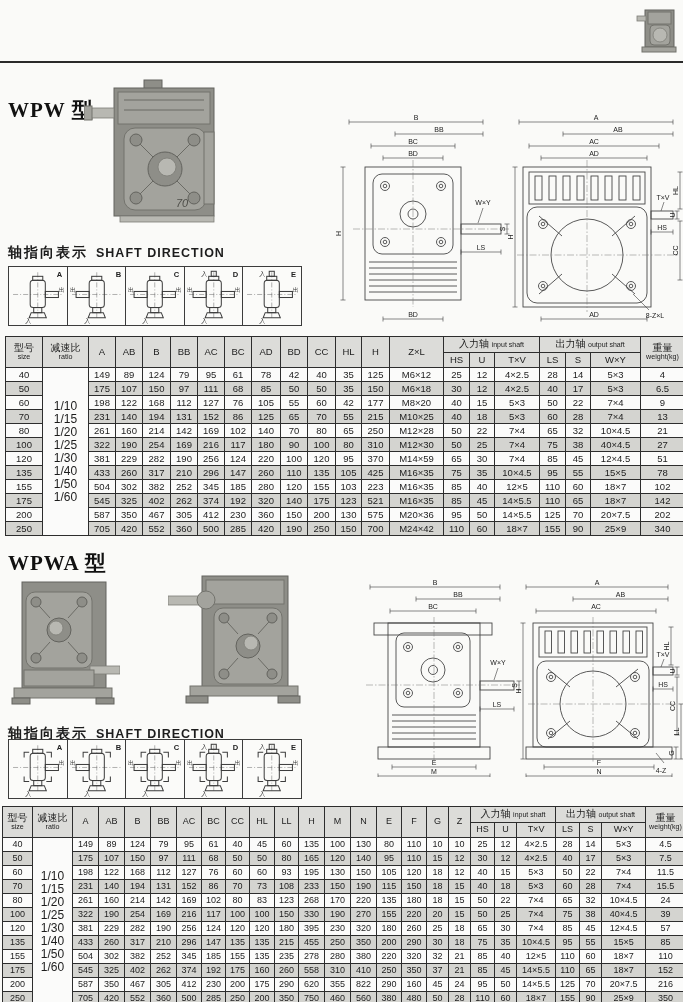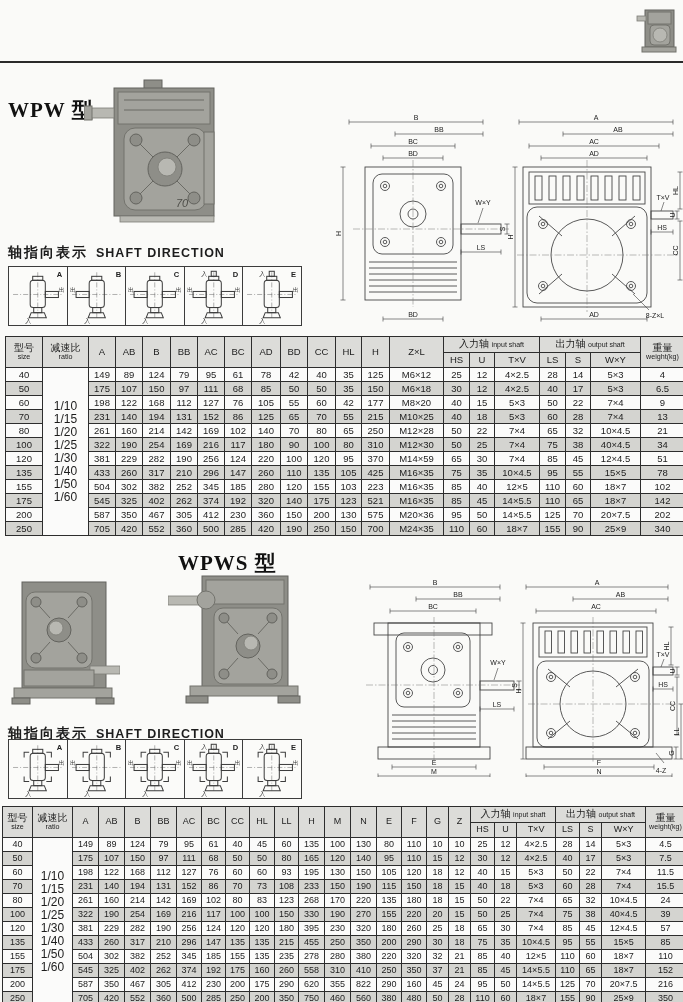--- a/index.html
+++ b/index.html
@@ -531,21 +531,21 @@
           <td>100</td>
           <td>80</td>
           <td>310</td>
           <td>M12×30</td>
           <td>50</td>
           <td>25</td>
           <td>7×4</td>
           <td>75</td>
           <td>38</td>
           <td>40×4.5</td>
-          <td>34</td>
+          <td>27</td>
         </tr>
         <tr>
           <td>120</td>
           <td>381</td>
           <td>229</td>
           <td>282</td>
           <td>190</td>
           <td>256</td>
           <td>124</td>
           <td>220</td>
@@ -656,33 +656,33 @@
           <td>420</td>
           <td>552</td>
           <td>360</td>
           <td>500</td>
           <td>285</td>
           <td>420</td>
           <td>190</td>
           <td>250</td>
           <td>150</td>
           <td>700</td>
-          <td>M24×35</td>
+          <td>M24×42</td>
           <td>110</td>
           <td>60</td>
           <td>18×7</td>
           <td>155</td>
           <td>90</td>
           <td>25×9</td>
           <td>340</td>
         </tr>
       </tbody>
     </table>
 
-  <div id="wpws-title" class="abs model-title">WPWS 型</div>
+  <div id="wpwa-title" class="abs model-title">WPWA 型</div>
 
   <svg id="wpwa-photo" class="abs" width="110" height="128" viewBox="0 0 110 128">
     <rect x="12" y="4" width="84" height="106" class="ph-dark"></rect>
     <rect x="16" y="14" width="66" height="76" rx="9" class="ph-mid"></rect>
     <line x1="22" y1="20" x2="40" y2="40" class="ph-line"></line>
     <line x1="76" y1="20" x2="58" y2="40" class="ph-line"></line>
     <line x1="22" y1="84" x2="40" y2="64" class="ph-line"></line>
     <line x1="76" y1="84" x2="58" y2="64" class="ph-line"></line>
     <circle cx="26" cy="24" r="5" class="ph-dark"></circle>
     <circle cx="72" cy="24" r="5" class="ph-dark"></circle>

